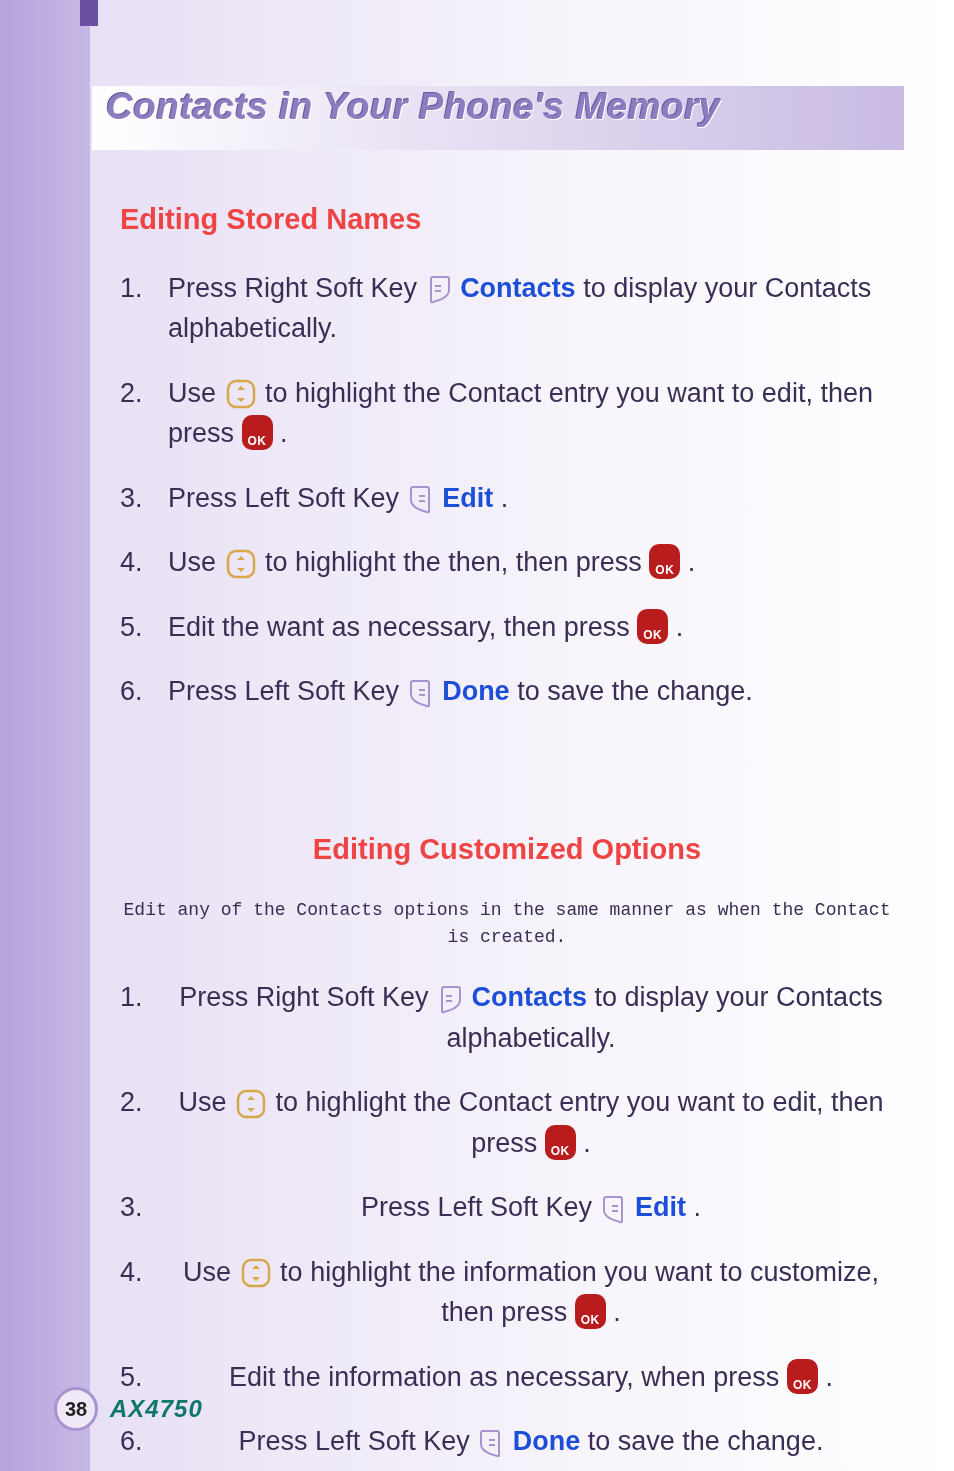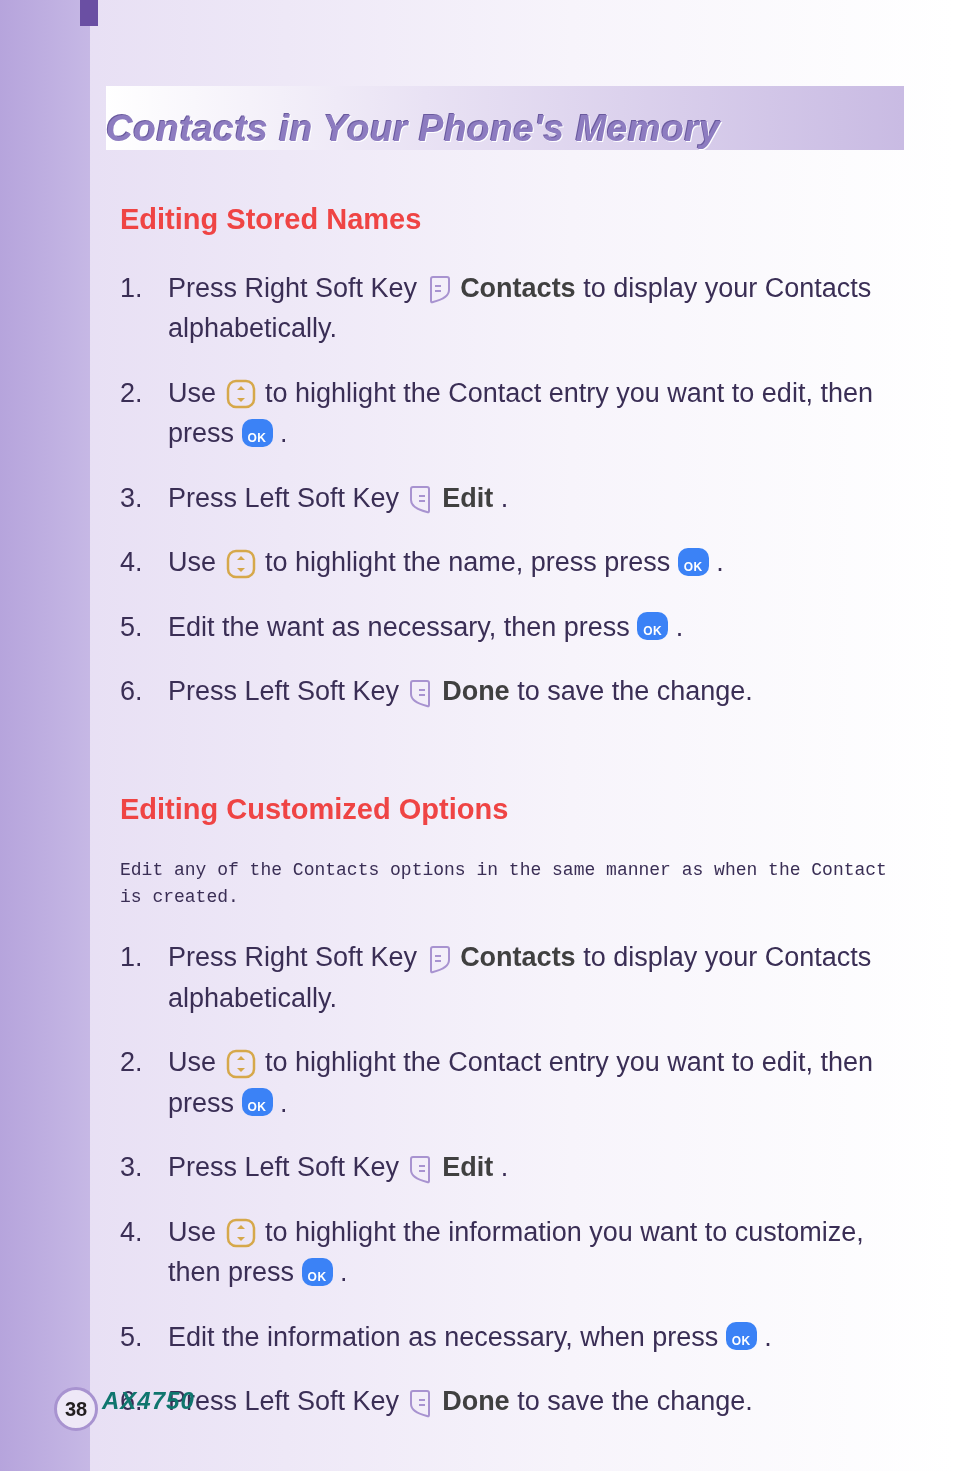--- a/index.html
+++ b/index.html
@@ -15,26 +15,27 @@
     background: linear-gradient(to right, #b6a4dc 0%, #c6b8e5 100%);
   }
   .top-tab {
     position: absolute;
     left: 80px; top: 0;
     width: 18px; height: 26px;
     background: #6a4fa3;
   }
   .title-bar {
     position: absolute;
-    left: 106px; top: 86px;
+    left: 92px; top: 86px;
     right: 50px;
     height: 64px;
     background: linear-gradient(to right, #ffffff 0%, #e9e2f4 40%, #c9bbe3 100%);
     display: flex;
-    align-items: flex-end;
+    align-items: flex-start;
+    padding-left: 14px;
   }
   .title-text {
     font-size: 37px;
     font-weight: 700;
     font-style: italic;
     color: #8d7cc0;
     text-shadow: 1px 1px 0 #ffffff, -1px -1px 0 #6a5a9e;
     letter-spacing: 0.5px;
   }
   .content {
@@ -67,22 +68,22 @@
     font-size: 27px;
     color: #3a2e55;
   }
   ol li::before {
     content: counter(step) ".";
     position: absolute;
     left: 0;
     font-size: 27px;
     color: #3a2e55;
   }
-  .bold-inline { font-weight: 800; color: #404040; }
-  .second-section { margin-top: 76px; }
+  .bold-inline { font-weight: 800; color: #1d4ed8; }
+  .second-section { margin-top: 116px; text-align: center; }
   
   .icon {
     display: inline-block;
     vertical-align: middle;
     margin: 0 2px;
   }
   .softkey-right, .softkey-left {
     display: inline-block;
     width: 24px; height: 28px;
     vertical-align: middle;
@@ -92,38 +93,39 @@
   .nav-key {
     display: inline-block;
     width: 30px; height: 30px;
     vertical-align: middle;
     position: relative;
   }
   .nav-key svg { width: 30px; height: 30px; }
   .ok-key {
     display: inline-block;
     vertical-align: middle;
-    background: #3b82f6;
+    background: #b91c1c;
     color: #ffffff;
     font-size: 12px;
     font-weight: 700;
-    padding: 13px 6px 3px 6px;
+    padding: 20px 6px 3px 6px;
     border-radius: 10px;
     line-height: 1;
     letter-spacing: 0.5px;
     position: relative;
     top: -2px;
   }
   
   .footer {
     position: absolute;
     left: 54px;
     bottom: 40px;
     display: flex;
-    gap: 4px;
+    align-items: center;
+    gap: 12px;
   }
   .page-badge {
     width: 44px; height: 44px;
     border: 3px solid #a893d0;
     border-radius: 50%;
     display: flex;
     align-items: center;
     justify-content: center;
     background: #eee8f7;
     color: #231f20;
@@ -188,21 +190,21 @@
       <span>.</span>
     </li>
     <li>
       <span>Use </span>
       <span class="nav-key icon">
         <svg viewBox="0 0 30 30">
             <rect x="2" y="2" width="26" height="26" rx="8" fill="none" stroke="#d6a84a" stroke-width="2.5"></rect>
             <path d="M15 7 L11 11 L19 11 Z M15 23 L11 19 L19 19 Z" fill="#d6a84a"></path>
           </svg>
       </span>
-      <span> to highlight the name, press press </span>
+      <span> to highlight the then, then press </span>
       <span class="ok-key">OK</span>
       <span>.</span>
     </li>
     <li>
       <span>Edit the want as necessary, then press </span>
       <span class="ok-key">OK</span>
       <span>.</span>
     </li>
     <li>
       <span>Press Left Soft Key </span>

